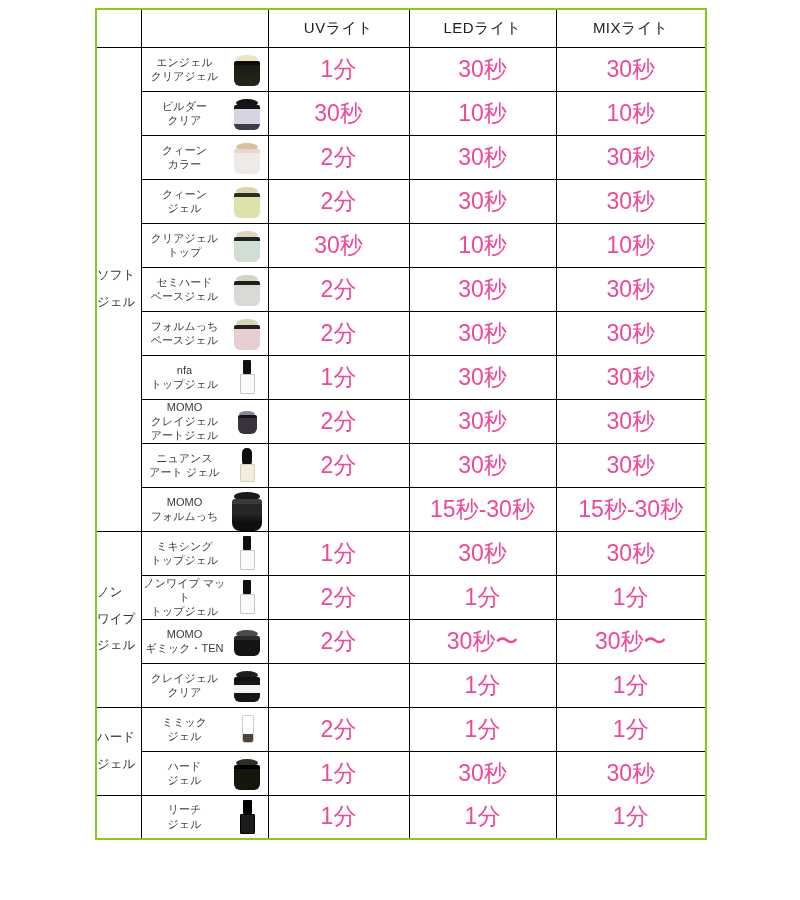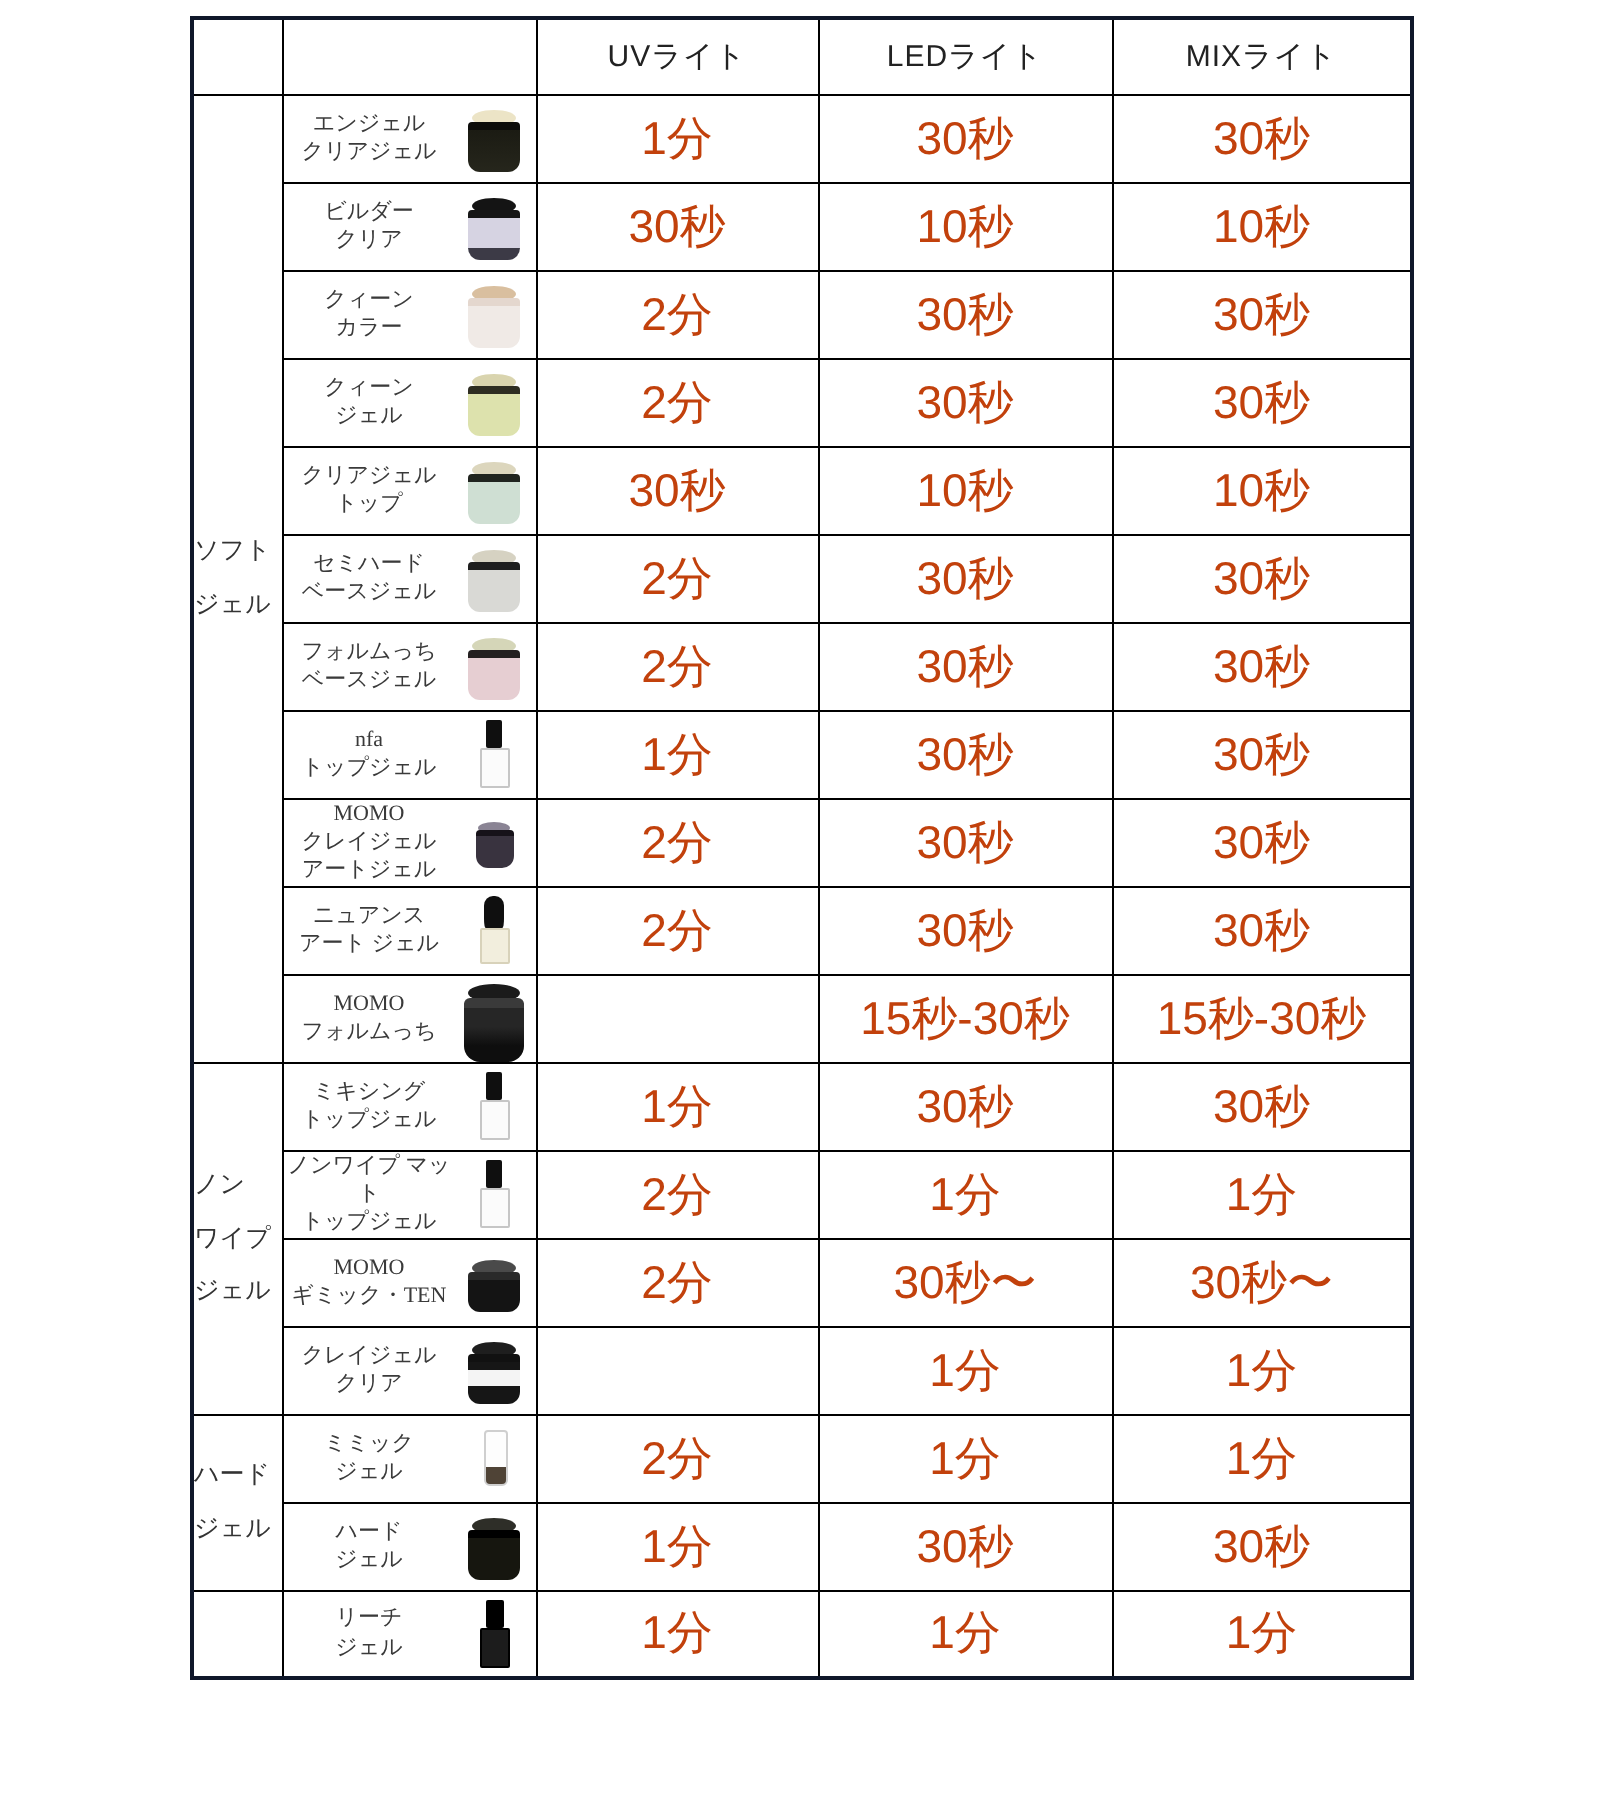--- a/index.html
+++ b/index.html
@@ -5,57 +5,57 @@
   html,body{margin:0;padding:0;background:#ffffff;}
   body{width:800px;height:900px;font-family:"Liberation Sans","DejaVu Sans",sans-serif;color:#111;}
   table.cure{
     border-collapse:collapse;
     table-layout:fixed;
     margin:8px 0 0 95px;
     width:610px;
     background:#fff;
   }
   table.cure, table.cure td{border:1px solid #000;}
-  table.cure{border:2px solid #0f172a;}
+  table.cure{border:2px solid #84cc16;}
   td{padding:0;overflow:hidden;}
   td.blank{background:#fff;}
   tr{height:44px;}
   tr.hdr{height:38px;}
   td.hcell{
     text-align:center;
     font-size:15px;
     color:#222;
     letter-spacing:.5px;
   }
   td.cat{
     vertical-align:middle;
     font-size:12.5px;
     color:#333;
     line-height:2.15;
   }
-  td.prod{vertical-align:middle;font-family:Liberation Serif, serif;}
+  td.prod{vertical-align:middle;}
   .prodwrap{
     display:flex;
     align-items:center;
     justify-content:center;
     gap:2px;
     padding:0 2px 0 2px;
   }
   .pname{
     flex:1 1 auto;
     text-align:center;
     font-size:11px;
     line-height:1.3;
     color:#3a3a3a;
   }
   td.time{
     text-align:center;
     vertical-align:middle;
     font-size:23px;
-    color:#c2410c;
+    color:#ec4899;
   }
   
   .picon{position:relative;width:38px;height:38px;flex:0 0 38px;display:inline-block;}
   
   .picon[data-kind^="jar-"]::before{content:"";position:absolute;left:8px;top:5px;width:22px;height:8px;border-radius:50%;background:#ddd;}
   .picon[data-kind^="jar-"]::after{content:"";position:absolute;left:6px;top:11px;width:26px;height:21px;border-radius:2px 2px 6px 6px;background:#eee;border-top:4px solid #222;}
   .picon[data-kind="jar-angel"]::before{background:#ece4c6;}
   .picon[data-kind="jar-angel"]::after{background:linear-gradient(#1b1b13,#26261c);border-top-color:#0c0c0a;}
   .picon[data-kind="jar-builder"]::before{background:#141414;}
   .picon[data-kind="jar-builder"]::after{background:linear-gradient(#d6d3e2 72%,#3c3a46 72%);border-top-color:#161616;}

